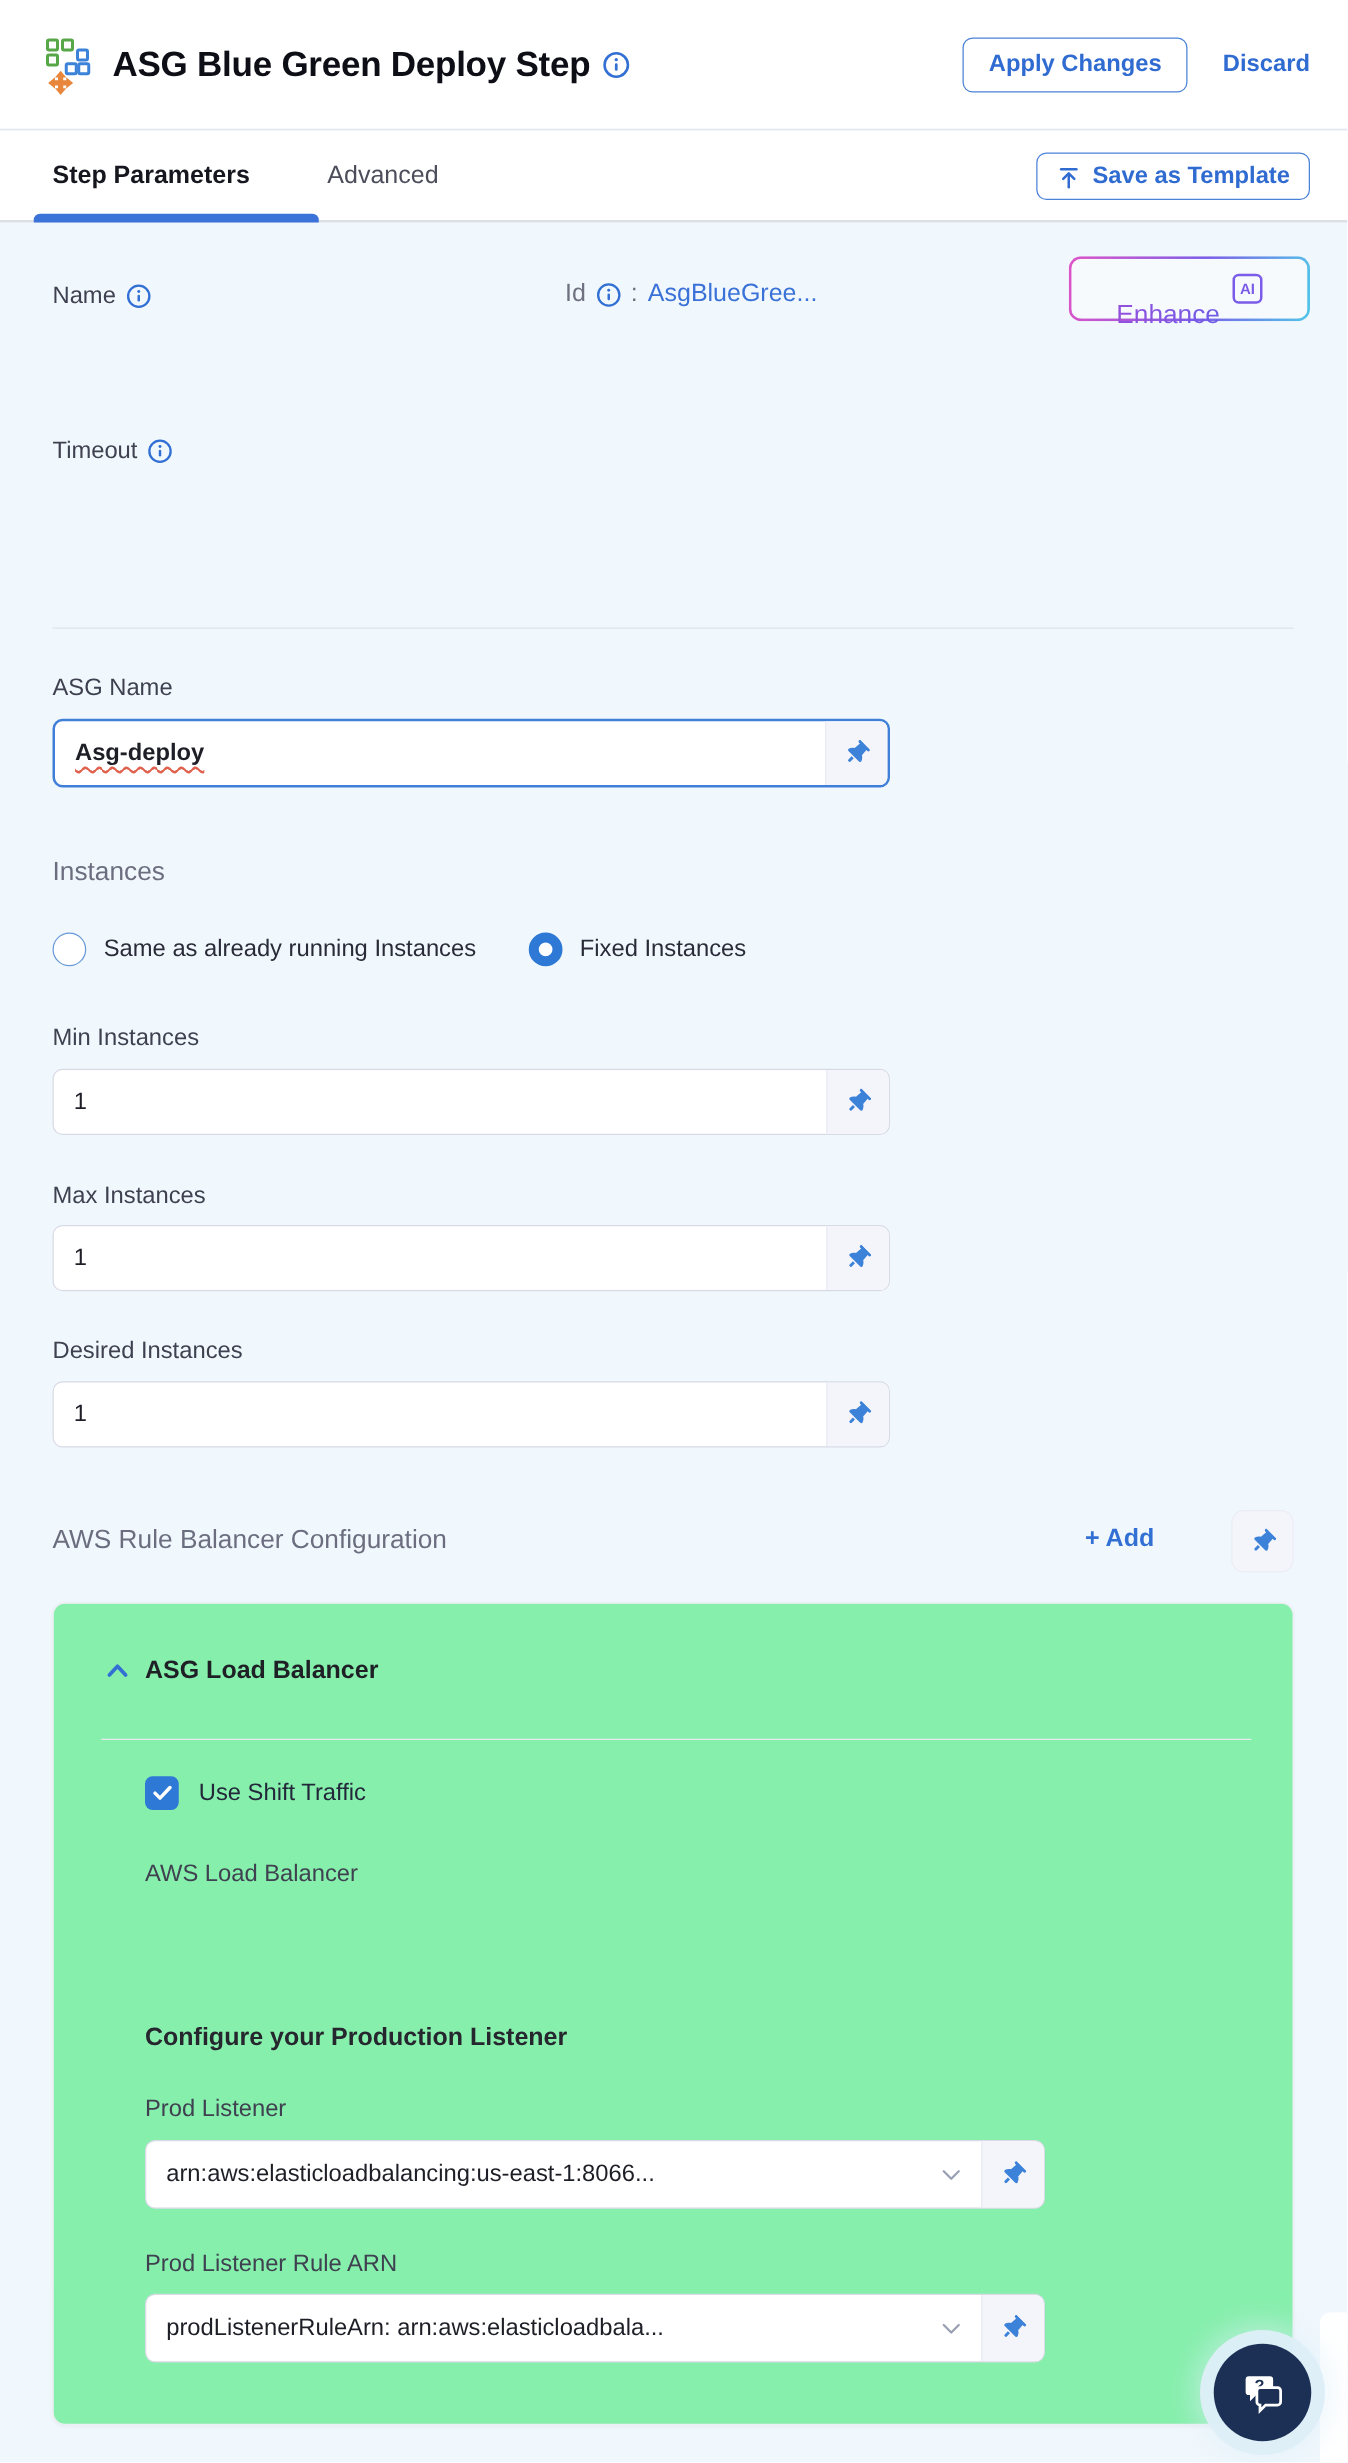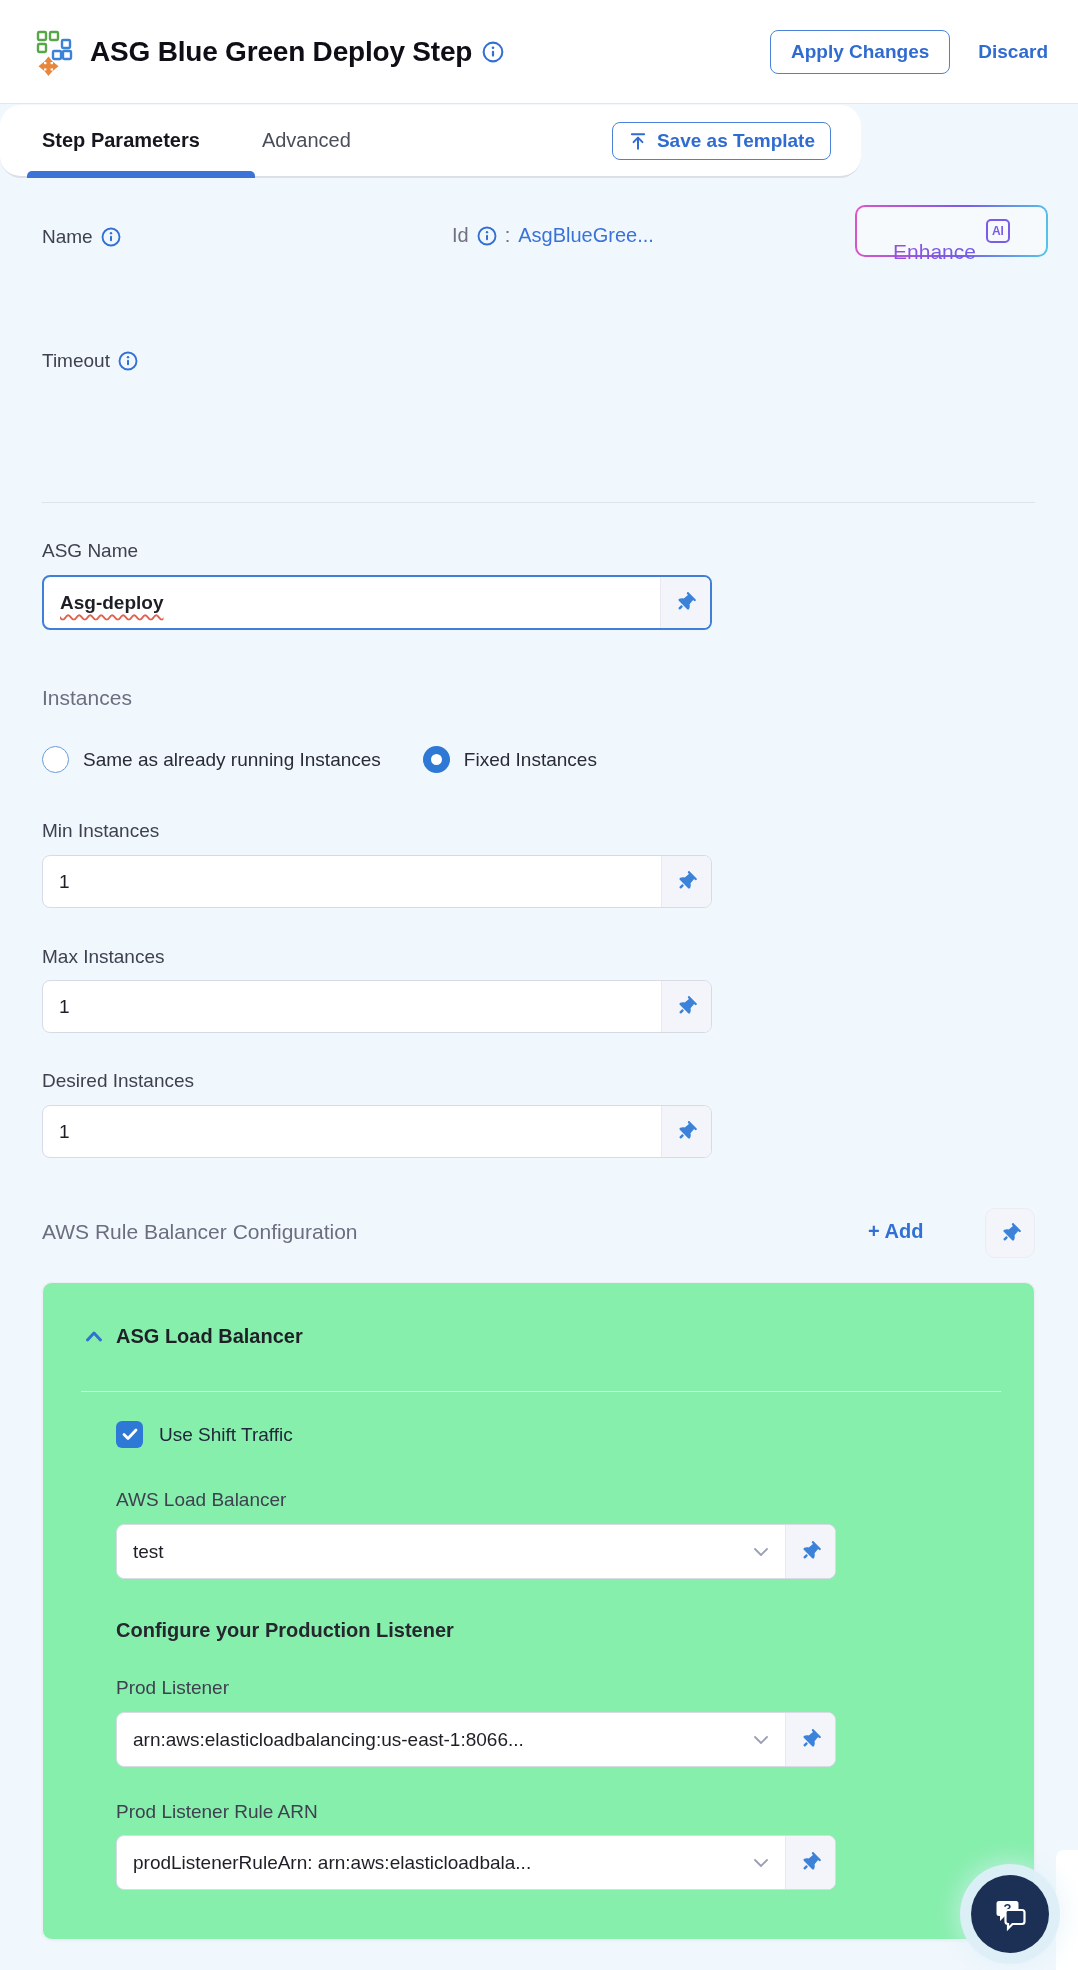--- a/index.html
+++ b/index.html
@@ -13,28 +13,28 @@
   .step-icon { width:42px; height:48px; margin-right:14px; flex:none; }
   .page-title { font-size:28px; font-weight:700; color:#0e0e16; letter-spacing:-0.2px; white-space:nowrap; }
   .title-info { margin-left:10px; display:inline-flex; }
   .header-spacer { flex:1; }
   .btn-outline { display:inline-flex; align-items:center; gap:9px; background:#fff;
                  border:1.5px solid #4b82d8; border-radius:8px; color:#2f6bd0; font-weight:700;
                  font-size:19px; padding:10px 20px; cursor:pointer; white-space:nowrap; }
   .link-btn { color:#2f6bd0; font-weight:700; font-size:19px; margin-left:28px; cursor:pointer; white-space:nowrap; }
 
   
-  .tabbar { position:absolute; left:0; top:105px; width:861px; height:73px; background:#fff;
-            border-bottom:2px solid #dcdfe8; display:flex; align-items:center; padding:0 30px 0 42px;border-radius:21px; }
+  .tabbar { position:absolute; left:0; top:105px; width:1078px; height:73px; background:#fff;
+            border-bottom:2px solid #dcdfe8; display:flex; align-items:center; padding:0 30px 0 42px; }
   .tab { font-size:20px; color:#4b4d5a; margin-right:62px; cursor:pointer; white-space:nowrap; }
   .tab.active { color:#16161e; font-weight:700; }
   .tab-underline { position:absolute; left:27px; bottom:-2px; width:228px; height:7px;
                    background:#3b73d8; border-radius:5px 5px 0 0; }
   .tabbar .header-spacer { flex:1; }
-  .btn-save-tpl { display:inline-flex; align-items:center; gap:9px; background:#fff;
+  .btn-save-tpl { display:inline-flex; align-items:flex-end; gap:9px; background:#fff;
                   border:1.5px solid #4b82d8; border-radius:8px; color:#2f6bd0; font-weight:700;
                   font-size:19px; padding:7px 15px; cursor:pointer; white-space:nowrap; }
 
   
   .content { position:absolute; left:0; top:178px; width:1078px; height:1792px; }
   .abs { position:absolute; }
   .field-label { font-size:19px; color:#3f4150; display:inline-flex; align-items:center; gap:8px; }
   .section-heading { font-size:21px; color:#6c6e80; }
 
   .text-input { display:flex; align-items:stretch; background:#fff; border:1px solid #d8dae6;
@@ -260,33 +260,20 @@
       <div class="abs" style="left:73px; top:138px; display:flex; align-items:center;">
         <span class="checkbox">
           <svg width="16" height="13" viewBox="0 0 16 13" fill="none" stroke="#fff" stroke-width="2.8" stroke-linecap="round" stroke-linejoin="round">
               <polyline points="2,6.5 6,10.5 14,2"></polyline>
             </svg>
         </span>
         <span class="checkbox-label">Use Shift Traffic</span>
       </div>
 
       <span class="abs field-label" style="left:73px; top:206px;">AWS Load Balancer</span>
-      <div class="abs text-input" style="left:73px; top:241px; width:720px; height:55px;">
-        <div class="ti-text">test</div>
-        <div class="chev-cell">
-          <svg width="16" height="10" viewBox="0 0 16 10" fill="none" stroke="#9aa0b4" stroke-width="1.8" stroke-linecap="round" stroke-linejoin="round">
-              <polyline points="2,2 8,8 14,2"></polyline>
-            </svg>
-        </div>
-        <div class="pin-cell">
-          <svg class="pin-svg" viewBox="0 0 384 512">
-              <path d="M32 32C32 14.3 46.3 0 64 0H320c17.7 0 32 14.3 32 32s-14.3 32-32 32H290.5l11.4 148.2c36.7 19.9 65.7 53.2 79.5 94.7l1 3c3.3 9.8 1.6 20.5-4.4 28.8s-15.7 13.3-26 13.3H32c-10.3 0-19.9-4.9-26-13.3s-7.7-19-4.4-28.8l1-3c13.8-41.5 42.8-74.8 79.5-94.7L93.5 64H64C46.3 64 32 49.7 32 32zM160 384h64v96c0 17.7-14.3 32-32 32s-32-14.3-32-32V384z"></path>
-            </svg>
-        </div>
-      </div>
 
       <span class="abs bold-heading" style="left:73px; top:336px;">Configure your Production Listener</span>
 
       <span class="abs field-label" style="left:73px; top:394px;">Prod Listener</span>
       <div class="abs text-input" style="left:73px; top:429px; width:720px; height:55px;">
         <div class="ti-text">arn:aws:elasticloadbalancing:us-east-1:8066...</div>
         <div class="chev-cell">
           <svg width="16" height="10" viewBox="0 0 16 10" fill="none" stroke="#9aa0b4" stroke-width="1.8" stroke-linecap="round" stroke-linejoin="round">
               <polyline points="2,2 8,8 14,2"></polyline>
             </svg>

